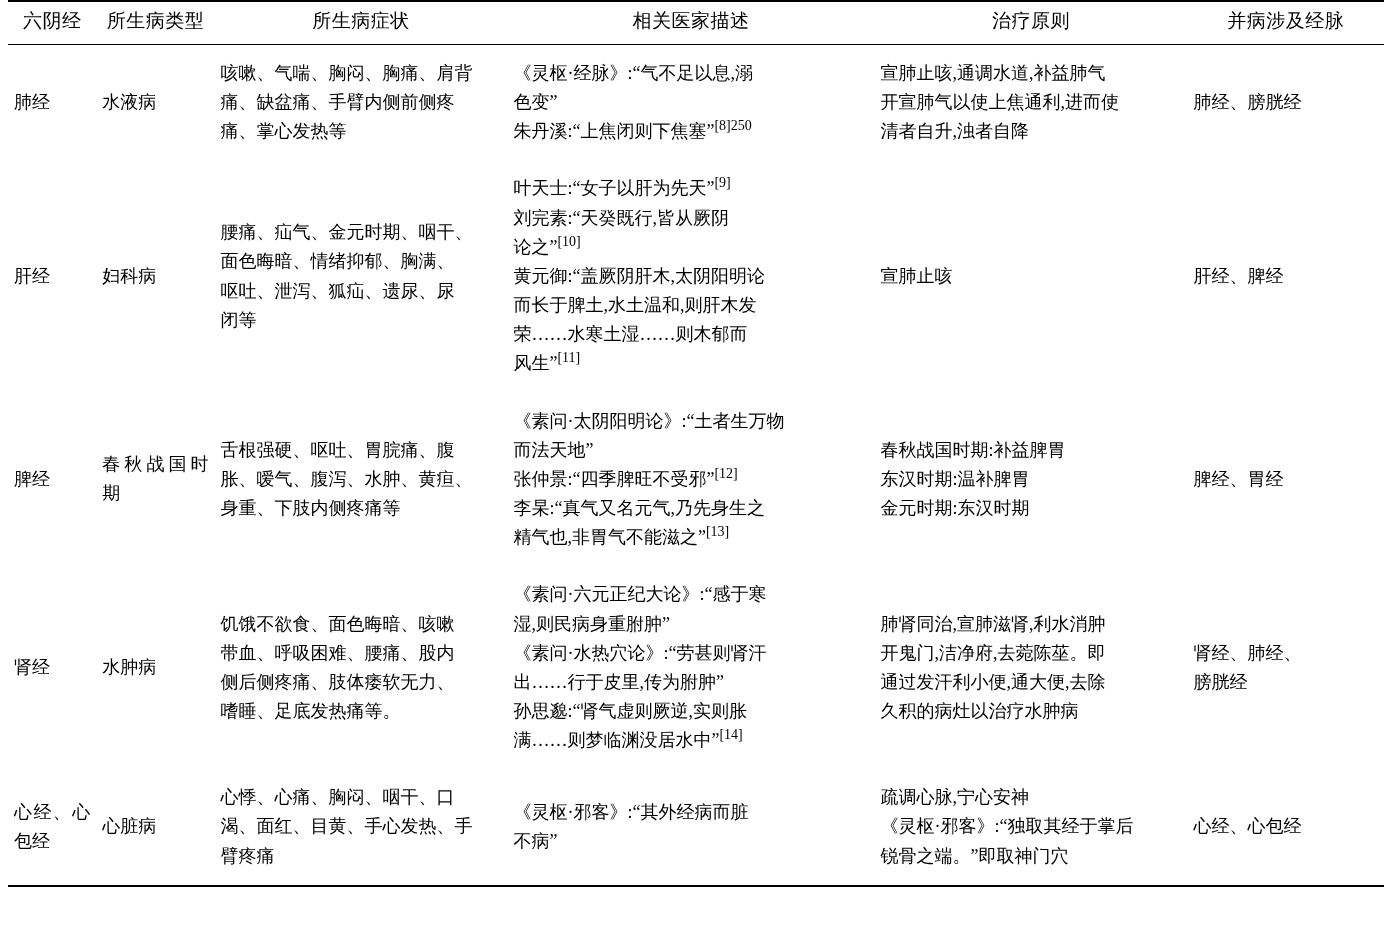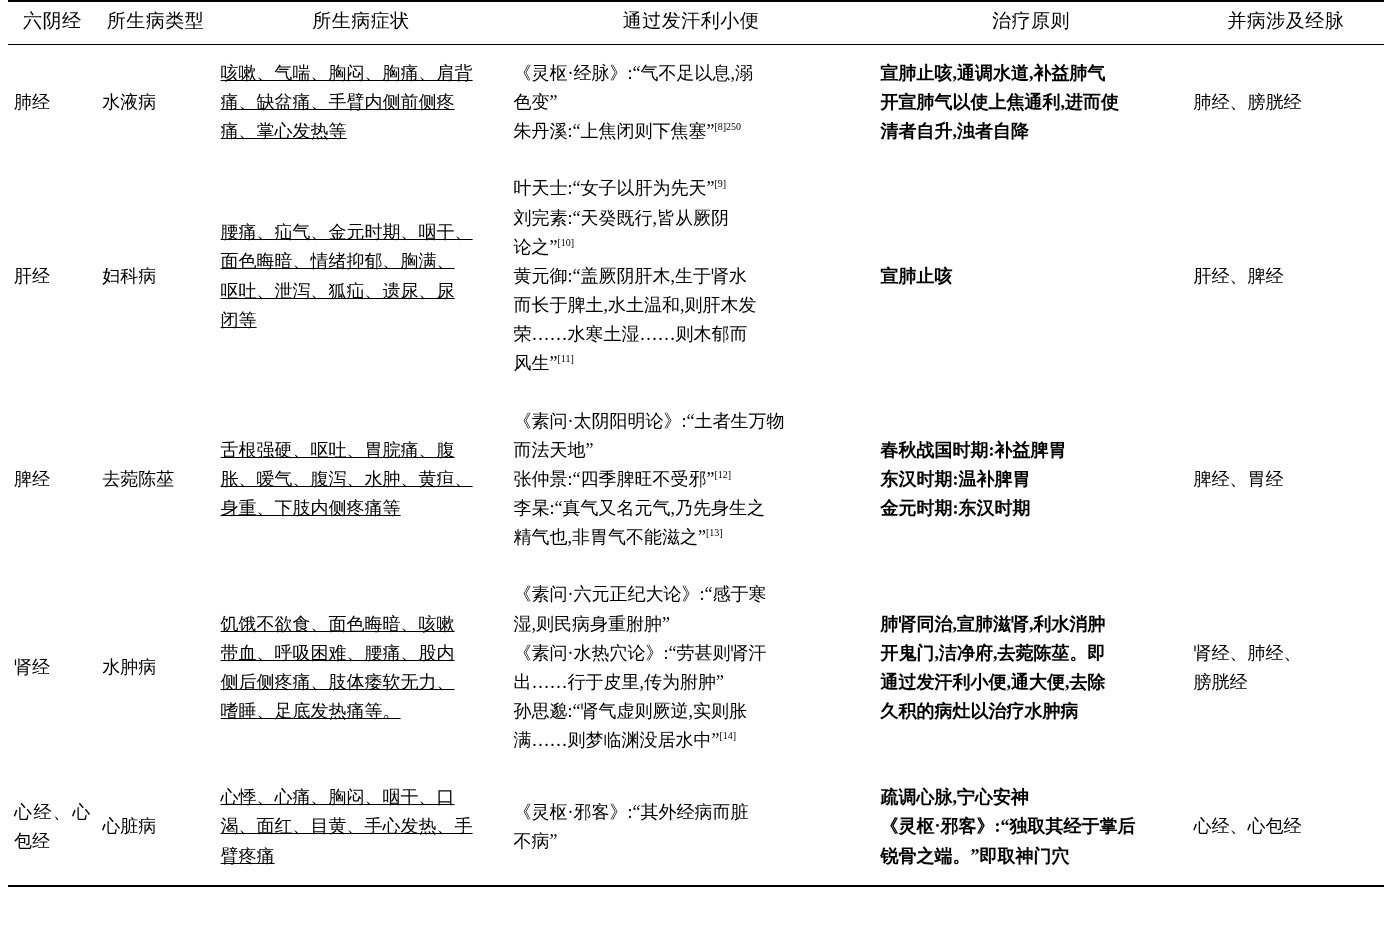--- a/index.html
+++ b/index.html
@@ -44,37 +44,35 @@
     vertical-align: middle;
     text-align: justify;
     text-justify: inter-ideograph;
   }
   td.c-meridian, td.c-type, td.c-related {
     text-align: center;
   }
   td.c-symptoms {
     padding-left: 10px;
     padding-right: 12px;
-    text-decoration: underline;
   }
   td.c-desc {
     padding-left: 10px;
     padding-right: 14px;
   }
   td.c-principle {
     padding-left: 10px;
     padding-right: 10px;
     text-align: left;
-    font-weight: bold;
   }
   .line {
     display: block;
   }
   sup {
-    font-size: 10px;
+    font-size: 14px;
     vertical-align: super;
     line-height: 0;
   }
   .col1 { width: 88px; }
   .col2 { width: 118px; }
   .col3 { width: 292px; }
   .col4 { width: 366px; }
   .col5 { width: 312px; }
   .col6 { width: 196px; }
 </style>
@@ -89,21 +87,21 @@
         <col class="col3">
         <col class="col4">
         <col class="col5">
         <col class="col6">
     </colgroup>
     <thead>
       <tr>
         <th>六阴经</th>
         <th>所生病类型</th>
         <th>所生病症状</th>
-        <th>通过发汗利小便</th>
+        <th>相关医家描述</th>
         <th>治疗原则</th>
         <th>并病涉及经脉</th>
       </tr>
     </thead>
     <tbody>
 
       <tr>
         <td class="c-meridian">
           <span class="line">肺经</span>
         </td>
@@ -140,39 +138,39 @@
         <td class="c-symptoms">
           <span class="line">腰痛、疝气、金元时期、咽干、</span>
           <span class="line">面色晦暗、情绪抑郁、胸满、</span>
           <span class="line">呕吐、泄泻、狐疝、遗尿、尿</span>
           <span class="line">闭等</span>
         </td>
         <td class="c-desc">
           <span class="line">叶天士:“女子以肝为先天”<sup>[9]</sup></span>
           <span class="line">刘完素:“天癸既行,皆从厥阴</span>
           <span class="line">论之”<sup>[10]</sup></span>
-          <span class="line">黄元御:“盖厥阴肝木,生于肾水</span>
+          <span class="line">黄元御:“盖厥阴肝木,太阴阳明论</span>
           <span class="line">而长于脾土,水土温和,则肝木发</span>
           <span class="line">荣……水寒土湿……则木郁而</span>
           <span class="line">风生”<sup>[11]</sup></span>
         </td>
         <td class="c-principle">
           <span class="line">宣肺止咳</span>
         </td>
         <td class="c-related">
           <span class="line">肝经、脾经</span>
         </td>
       </tr>
 
       <tr>
         <td class="c-meridian">
           <span class="line">脾经</span>
         </td>
         <td class="c-type">
-          <span class="line">去菀陈莝</span>
+          <span class="line">春秋战国时期</span>
         </td>
         <td class="c-symptoms">
           <span class="line">舌根强硬、呕吐、胃脘痛、腹</span>
           <span class="line">胀、嗳气、腹泻、水肿、黄疸、</span>
           <span class="line">身重、下肢内侧疼痛等</span>
         </td>
         <td class="c-desc">
           <span class="line">《素问·太阴阳明论》:“土者生万物</span>
           <span class="line">而法天地”</span>
           <span class="line">张仲景:“四季脾旺不受邪”<sup>[12]</sup></span>

